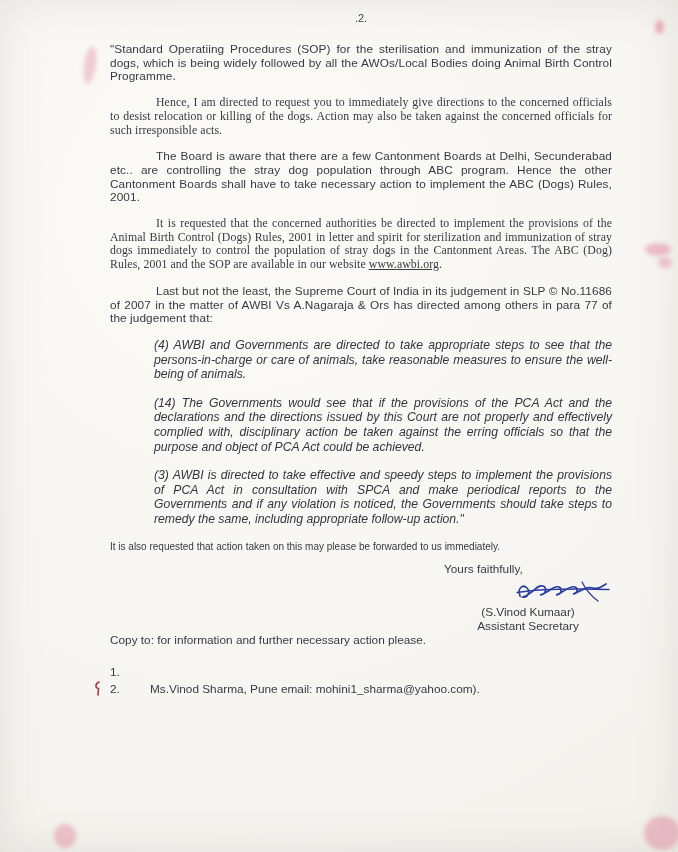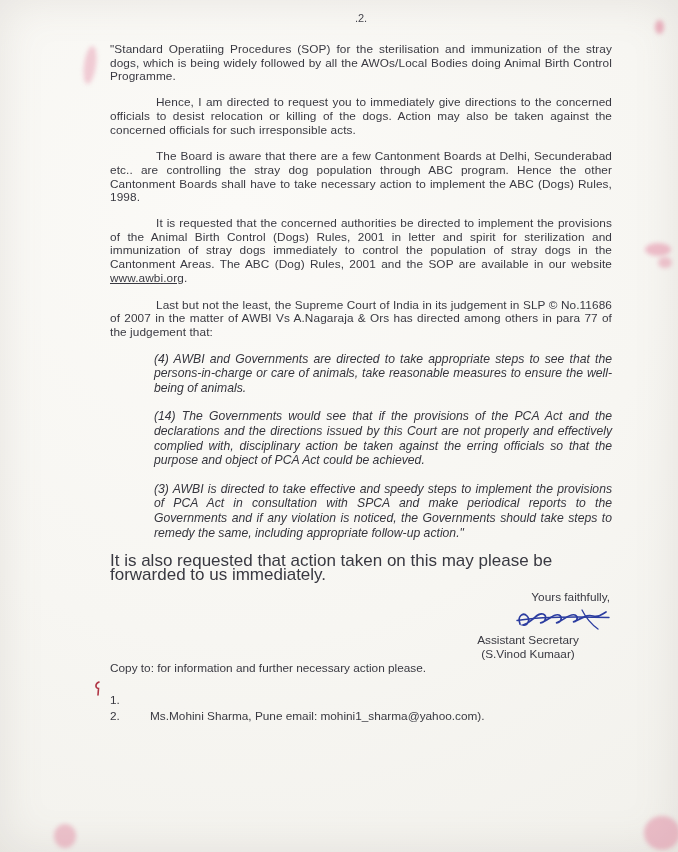--- a/index.html
+++ b/index.html
@@ -15,39 +15,39 @@
   }
   .content { position:absolute; left:110px; top:12px; width:502px; }
   .pageno { text-align:center; font-size:11px; color:#45454d; margin-bottom:19px; }
   p.para {
     margin:0 0 12px 0;
     font-size:11.8px; line-height:13.7px;
     text-align:justify;
     letter-spacing:0.1px;
   }
   p.indent { text-indent:46px; }
-  p.mb13 { margin-bottom:13px; }
+  p.mb13 { margin-bottom:13px;font-family:Liberation Serif, serif; }
   p.mb17 { }
   .weblink { text-decoration:underline; }
   p.quote {
     margin:0 0 14px 44px;
     font-size:12.2px; line-height:14.6px;
     font-style:italic;
     text-align:justify;
     color:#35353d;
   }
-  p.request { margin:3px 0 8px 0; font-size:17px; line-height:13.7px; }
+  p.request { margin:3px 0 8px 0; font-size:10px; line-height:13.7px; }
   .closing {
     width:168px;
     margin-left:auto;
     margin-top:8px;
     text-align:center;
     font-size:11.8px; line-height:14px;
   }
-  .closing .sal { text-align:right; padding-right:2px; }
+  .closing .sal { text-align:left; padding-right:2px; }
   .sigwrap { height:28px; margin:1px 0 0 0; text-align:right; }
   .copyline { font-size:11.8px; }
   .recips { margin-top:17px; }
   .recip { display:flex; font-size:11.8px; line-height:16.5px; }
   .recip .num { width:40px; flex:0 0 40px; }
   
   .smudge { position:absolute; border-radius:50%; filter:blur(2px); pointer-events:none; }
   .s1 { left:84px;  top:46px;  width:12px; height:38px; background:rgba(226,130,158,0.38); transform:rotate(8deg); }
   .s2 { left:655px; top:20px;  width:9px;  height:14px; background:rgba(222,110,140,0.5); }
   .s3 { left:645px; top:243px; width:26px; height:13px; background:rgba(226,120,150,0.45); }
@@ -75,21 +75,21 @@
   </div>
 
   <div class="content">
 
     <div class="pageno">.2.</div>
 
     <p class="para">"Standard Operatiing Procedures (SOP) for the sterilisation and immunization of the stray dogs, which is being widely followed by all the AWOs/Local Bodies doing Animal Birth Control Programme.</p>
 
     <p class="para indent mb13">Hence, I am directed to request you to immediately give directions to the concerned officials to desist relocation or killing of the dogs. Action may also be taken against the concerned officials for such irresponsible acts.</p>
 
-    <p class="para indent">The Board is aware that there are a few Cantonment Boards at Delhi, Secunderabad etc.. are controlling the stray dog population through ABC program. Hence the other Cantonment Boards shall have to take necessary action to implement the ABC (Dogs) Rules, 1998.</p>
+    <p class="para indent">The Board is aware that there are a few Cantonment Boards at Delhi, Secunderabad etc.. are controlling the stray dog population through ABC program. Hence the other Cantonment Boards shall have to take necessary action to implement the ABC (Dogs) Rules, 2001.</p>
 
     <p class="para indent mb13">
       <span>It is requested that the concerned authorities be directed to implement the provisions of the Animal Birth Control (Dogs) Rules, 2001 in letter and spirit for sterilization and immunization of stray dogs immediately to control the population of stray dogs in the Cantonment Areas. The ABC (Dog) Rules, 2001 and the SOP are available in our website </span><span class="weblink">www.awbi.org</span><span>.</span>
     </p>
 
     <p class="para indent mb17">Last but not the least, the Supreme Court of India in its judgement in SLP © No.11686 of 2007 in the matter of AWBI Vs A.Nagaraja &amp; Ors has directed among others in para 77 of the judgement that:</p>
 
     <p class="quote">(4) AWBI and Governments are directed to take appropriate steps to see that the persons-in-charge or care of animals, take reasonable measures to ensure the well-being of animals.</p>
     <p class="quote">(14) The Governments would see that if the provisions of the PCA Act and the declarations and the directions issued by this Court are not properly and effectively complied with, disciplinary action be taken against the erring officials so that the purpose and object of PCA Act could be achieved.</p>
     <p class="quote">(3) AWBI is directed to take effective and speedy steps to implement the provisions of PCA Act in consultation with SPCA and make periodical reports to the Governments and if any violation is noticed, the Governments should take steps to remedy the same, including appropriate follow-up action."</p>
@@ -98,30 +98,30 @@
 
     <div class="closing">
       <div class="sal">Yours faithfully,</div>
       <div class="sigwrap">
         <svg width="100" height="27" viewBox="0 0 100 27">
           <path d="M8 19 C5 11 11 7 15 11 C19 15 15 21 11 20 C21 17 25 7 31 9 C36 11 33 18 28 18 C37 16 41 8 47 10 C51 12 49 18 44 18 C53 15 57 8 63 10 C67 12 65 17 61 17 C71 13 75 9 81 11 C87 13 90 9 94 7" fill="none" stroke="#2c3da0" stroke-width="1.7" stroke-linecap="round"></path>
           <path d="M5 15.5 C30 11.5 62 11.5 97 12.5" fill="none" stroke="#2c3da0" stroke-width="1.4" stroke-linecap="round"></path>
           <path d="M70 5 C74 13 79 19 86 24" fill="none" stroke="#2c3da0" stroke-width="1.3" stroke-linecap="round"></path>
         </svg>
       </div>
+      <div>(S.Vinod Kumaar)</div>
       <div>Assistant Secretary</div>
-      <div>(S.Vinod Kumaar)</div>
     </div>
 
     <div class="copyline">Copy to: for information and further necessary action please.</div>
 
     <div class="recips">
       <div class="recip">
         <span class="num">1.</span>
       </div>
       <div class="recip">
         <span class="num">2.</span>
-        <span>Ms.Mohini Sharma, Pune email: mohini1_sharma@yahoo.com).</span>
+        <span>Ms.Vinod Sharma, Pune email: mohini1_sharma@yahoo.com).</span>
       </div>
     </div>
 
   </div>
 </div>
 
 </body></html>

